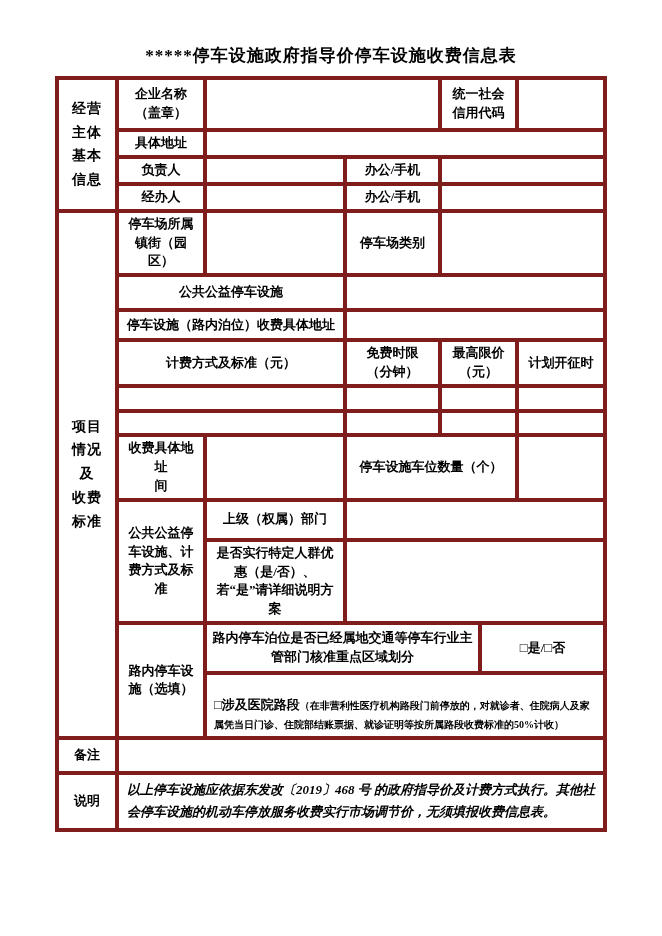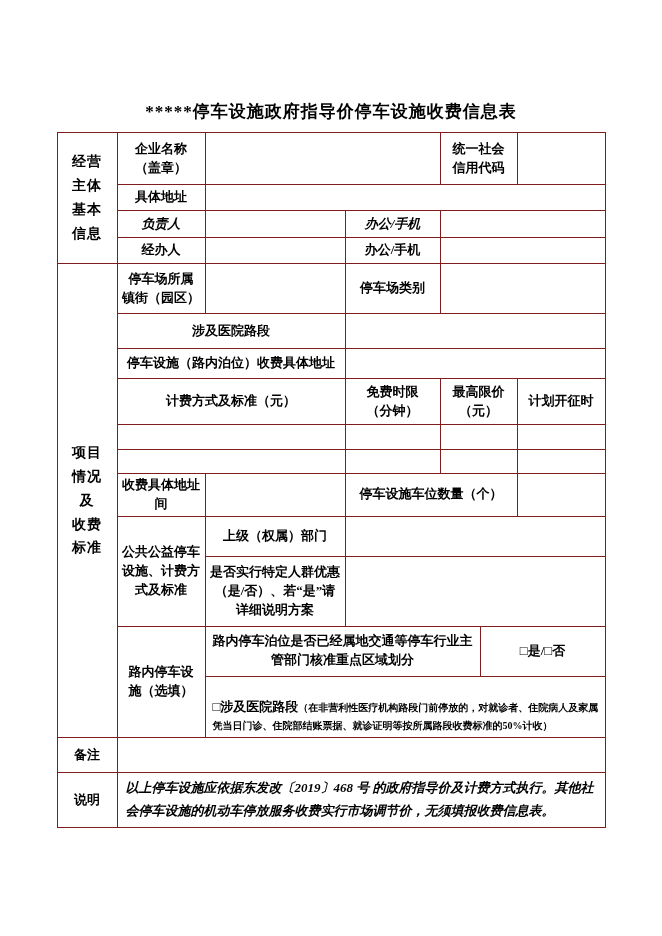--- a/index.html
+++ b/index.html
@@ -1,36 +1,36 @@
 <!DOCTYPE html>
 <html><head>
 <meta charset="utf-8">
 <style>
   html,body{margin:0;padding:0;}
   body{
     width:662px;height:936px;background:#ffffff;color:#000;
     font-family:"Liberation Serif","DejaVu Serif",serif;
     -webkit-font-smoothing:antialiased;
   }
-  .page{padding-top:100px;}
+  .page{padding-top:44px;}
   .title{
     text-align:center;
     font-size:17px;
     font-weight:bold;
     letter-spacing:1px;
     margin:0 0 9px 0;
   }
   table{
     border-collapse:collapse;
     table-layout:fixed;
     width:548px;
     margin:0 auto;
   }
   td{
-    border:1px solid #7f1d1d;
+    border:4px solid #7f1d1d;
     font-size:13px;
     font-weight:bold;
     text-align:center;
     vertical-align:middle;
     padding:2px 4px;
     line-height:1.45;
     white-space:pre-line;
     word-break:break-all;
     overflow:hidden;
   }
@@ -41,21 +41,21 @@
   }
   td.left{text-align:left;padding-left:7px;}
   td.note-cell{
     text-align:left;
     padding:4px 8px;
     line-height:1.75;
     font-style:italic;
   }
   .small-note{font-size:10px;font-weight:bold;}
   .checkbox-label{font-size:13px;font-weight:bold;}
-  tr.h52{height:52px;} tr.h26{height:26px;} tr.h27{height:27px;font-style:italic;}
+  tr.h52{height:52px;} tr.h26{height:26px;} tr.h27{height:27px;}
   tr.h50{height:50px;} tr.h35{height:35px;} tr.h30{height:30px;}
   tr.h46{height:46px;} tr.h25{height:25px;} tr.h24{height:24px;}
   tr.h40{height:40px;} tr.h70{height:70px;} tr.h48{height:48px;}
 </style>
 </head>
 <body>
 
 <div class="page">
   <div class="title">*****停车设施政府指导价停车设施收费信息表</div>
 
@@ -105,21 +105,21 @@
 及
 收费
 标准</td>
         <td>停车场所属
 镇街（园区）</td>
         <td></td>
         <td>停车场类别</td>
         <td colspan="3"></td>
       </tr>
       <tr class="h35">
-        <td colspan="2">涉及医院路段</td>
+        <td colspan="2">公共公益停车设施</td>
         <td colspan="4"></td>
       </tr>
       <tr class="h30">
         <td colspan="2">停车设施（路内泊位）收费具体地址</td>
         <td colspan="4"></td>
       </tr>
       <tr class="h46">
         <td colspan="2">计费方式及标准（元）</td>
         <td>免费时限
 （分钟）</td>

